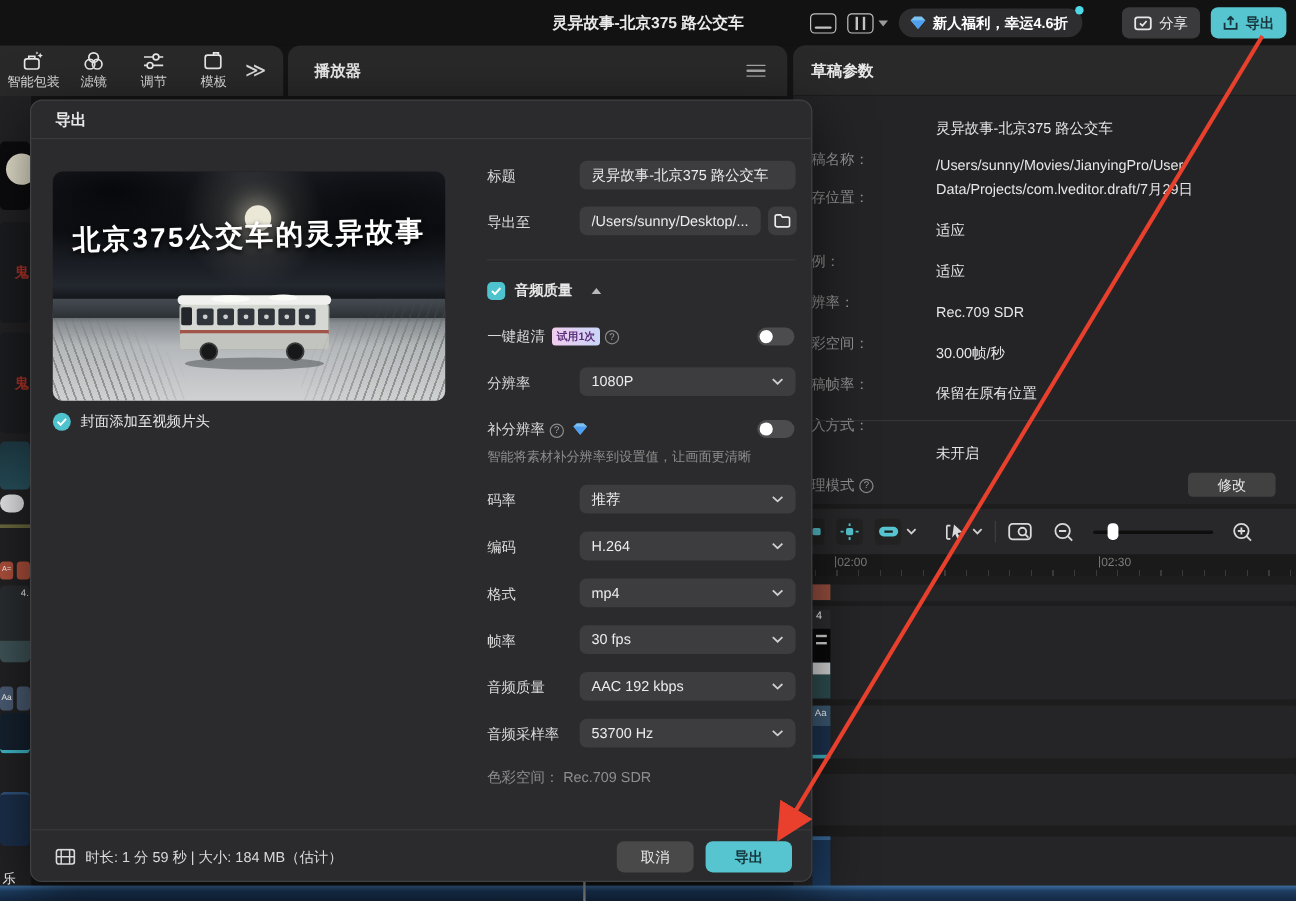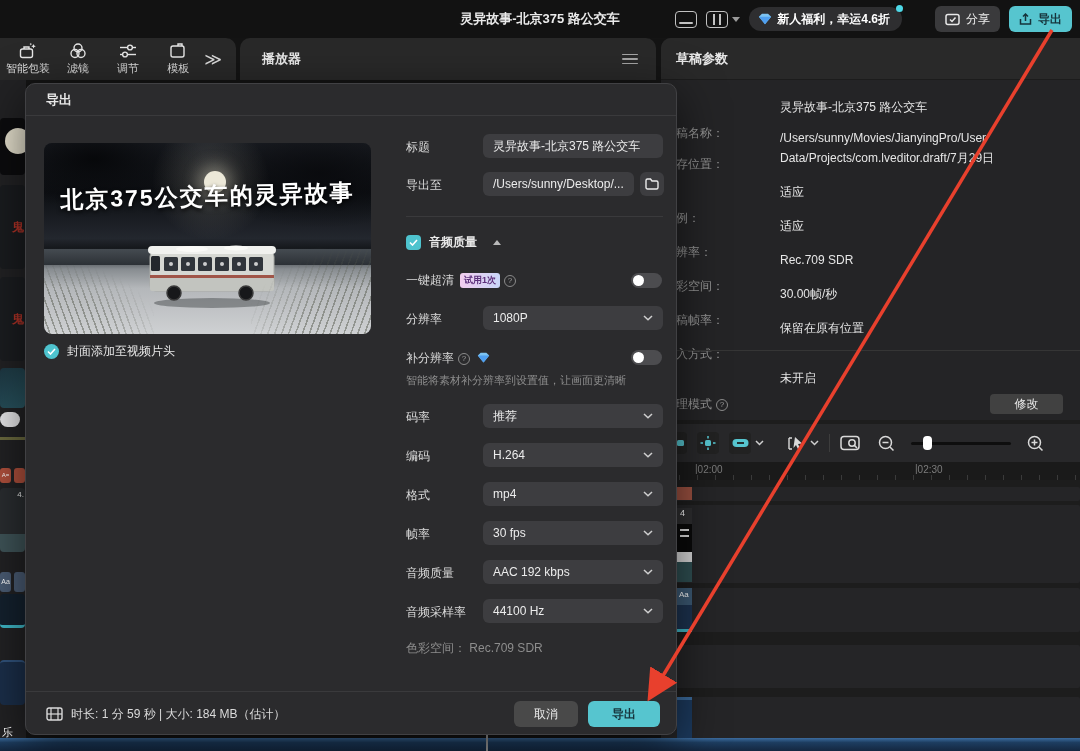--- a/index.html
+++ b/index.html
@@ -474,21 +474,21 @@
     </div>
     <span class="f-label" style="top:481px">音频质量</span>
     <div class="select" style="top:476px">
       <span>AAC 192 kbps</span>
       <svg width="10" height="6" viewBox="0 0 10 6">
           <polyline points="1,1 5,4.8 9,1" fill="none" stroke="#cfcfcf" stroke-width="1.5"></polyline>
         </svg>
     </div>
     <span class="f-label" style="top:520px">音频采样率</span>
     <div class="select" style="top:515px">
-      <span>44100 Hz</span>
+      <span>53700 Hz</span>
       <svg width="10" height="6" viewBox="0 0 10 6">
           <polyline points="1,1 5,4.8 9,1" fill="none" stroke="#cfcfcf" stroke-width="1.5"></polyline>
         </svg>
     </div>
     <div class="hint" style="top:556px;font-size:12px">
       <span>色彩空间：</span>&nbsp;<span>Rec.709 SDR</span>
     </div>
 
     <div class="dlg-foot">
       <div class="foot-info">

